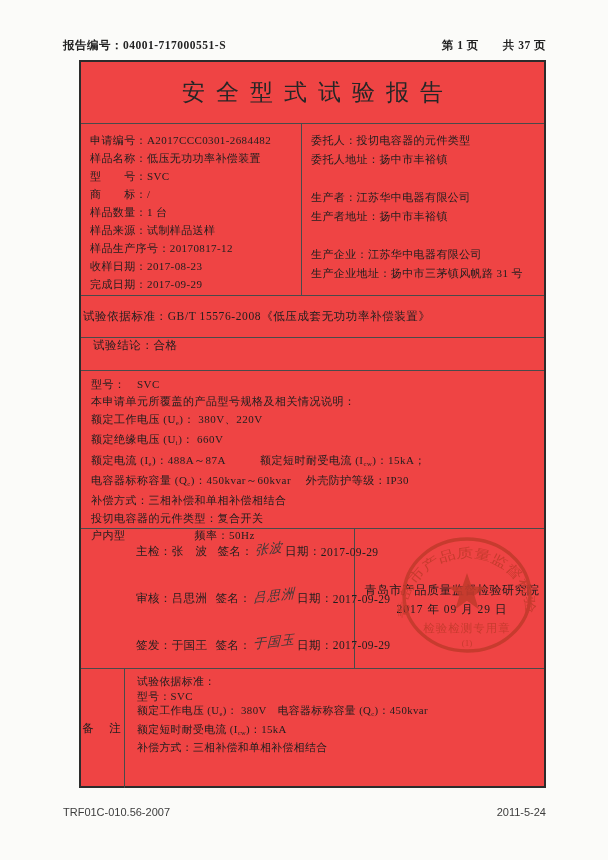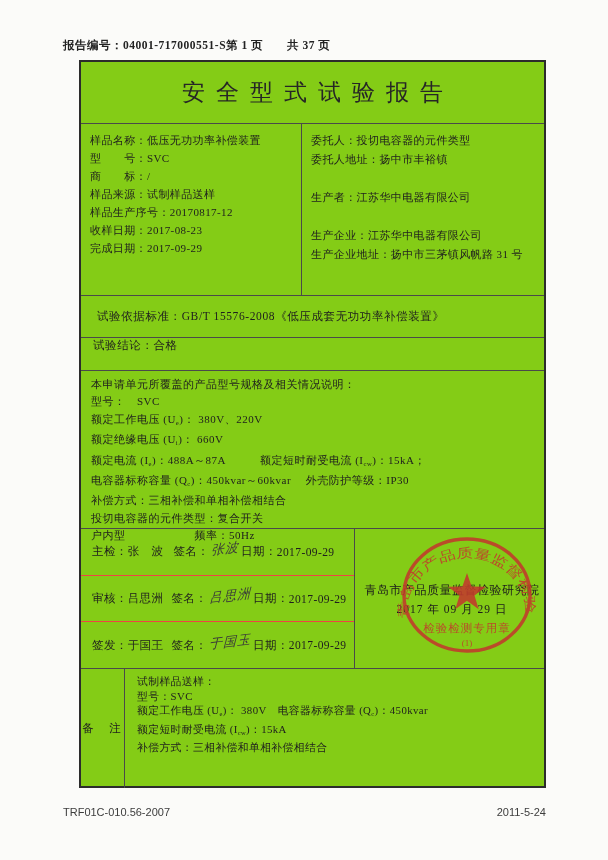--- a/index.html
+++ b/index.html
@@ -7,47 +7,47 @@
   body {
     background:#fbfbf9;
     font-family:"Liberation Serif","DejaVu Serif",serif;
     color:#1e1e1e;
     position:relative;
     overflow:hidden;
   }
   .page { position:absolute; inset:0; }
   .hdr-line {
     position:absolute; top:36px; left:63px; right:62px; height:18px;
-    display:flex; align-items:center;
+    display:flex; justify-content:space-between; align-items:center;
     font-size:11.5px; font-weight:bold; color:#222; letter-spacing:.5px;
   }
   .doc-box {
     position:absolute; left:79px; top:60px; width:467px; height:728px;
-    border:2px solid #2c2c2c; background:#84cc16;
+    border:2px solid #2c2c2c; background:#ef4444;
   }
   .row { border-top:1px solid #4a4a4a; position:relative; }
   .row:first-child { border-top:none; }
   .row-title { height:61px; display:flex; align-items:center; justify-content:center; }
   .title {
     font-size:23px; letter-spacing:11px; color:#262626; font-weight:500;
     text-indent:11px;
   }
   .row-info { height:172px; display:flex; }
   .info-left { width:221px; border-right:1px solid #4a4a4a; padding:7px 4px 0 9px; }
   .info-right { flex:1; padding:7px 4px 0 9px; }
   .iline { font-size:11px; line-height:18px; white-space:nowrap; letter-spacing:.4px; }
   .iline-r { line-height:19px; }
-  .row-standard { height:42px; display:flex; align-items:center; padding-left:16px; }
+  .row-standard { height:42px; display:flex; align-items:center; padding-left:2px; }
   .row-conclusion { height:33px; display:flex; align-items:flex-start; padding-left:12px; }
   .single-line { font-size:11.5px; letter-spacing:.6px; }
   .row-spec { height:158px; padding:5px 4px 0 10px; }
   .sline { font-size:11px; line-height:17.4px; white-space:nowrap; letter-spacing:.5px; }
   sub { font-size:.6em; vertical-align:-.3em; }
   .row-sig { height:140px; display:flex; }
-  .sig-left { width:274px; border-right:1px solid #4a4a4a; display:flex; flex-direction:column; }
+  .sig-left { width:274px; border-right:1px solid #4a4a4a; display:flex; flex-direction:column;padding-left:44px; }
   .sig-row { flex:1; border-top:1px solid #ef4444; display:flex; align-items:center; padding-left:11px; font-size:11.5px; white-space:nowrap; letter-spacing:.4px; }
   .sig-row:first-child { border-top:none; }
   .sig-hand {
     display:inline-block; font-family:"DejaVu Sans",sans-serif;
     font-style:italic; font-size:13px; color:#3a3a3a;
     transform:rotate(-7deg) skewX(-8deg); margin:0 2px 6px 2px; letter-spacing:1px;
   }
   .sig-cell-right { flex:1; position:relative; overflow:visible; }
   .inst-name {
     position:absolute; left:2px; top:53px; width:190px; text-align:center;
@@ -85,50 +85,53 @@
   </div>
 
   <div class="doc-box">
 
     <div class="row row-title">
       <div class="title">安全型式试验报告</div>
     </div>
 
     <div class="row row-info">
       <div class="info-left">
+        <div class="iline">申请编号：A2017CCC0301-2684482</div>
         <div class="iline">样品名称：低压无功功率补偿装置</div>
         <div class="iline">型　　号：SVC</div>
         <div class="iline">商　　标：/</div>
+        <div class="iline">样品数量：1 台</div>
         <div class="iline">样品来源：试制样品送样</div>
         <div class="iline">样品生产序号：20170817-12</div>
         <div class="iline">收样日期：2017-08-23</div>
         <div class="iline">完成日期：2017-09-29</div>
       </div>
       <div class="info-right">
         <div class="iline iline-r">委托人：投切电容器的元件类型</div>
         <div class="iline iline-r">委托人地址：扬中市丰裕镇</div>
         <div class="iline iline-r">&nbsp;</div>
         <div class="iline iline-r">生产者：江苏华中电器有限公司</div>
+        <div class="iline iline-r">生产者地址：扬中市丰裕镇</div>
         <div class="iline iline-r">&nbsp;</div>
         <div class="iline iline-r">生产企业：江苏华中电器有限公司</div>
         <div class="iline iline-r">生产企业地址：扬中市三茅镇风帆路 31 号</div>
       </div>
     </div>
 
     <div class="row row-standard">
       <span class="single-line">试验依据标准：GB/T 15576-2008《低压成套无功功率补偿装置》</span>
     </div>
 
     <div class="row row-conclusion">
       <span class="single-line">试验结论：合格</span>
     </div>
 
     <div class="row row-spec">
+      <div class="sline">型号：　SVC</div>
       <div class="sline">本申请单元所覆盖的产品型号规格及相关情况说明：</div>
-      <div class="sline">型号：　SVC</div>
       <div class="sline">额定工作电压 (U<sub>e</sub>)：  380V、220V</div>
       <div class="sline">额定绝缘电压 (U<sub>i</sub>)：  660V</div>
       <div class="sline">额定电流 (I<sub>e</sub>)：488A～87A　　　额定短时耐受电流 (I<sub>cw</sub>)：15kA；</div>
       <div class="sline">电容器标称容量 (Q<sub>c</sub>)：450kvar～60kvar　 外壳防护等级：IP30</div>
       <div class="sline">补偿方式：三相补偿和单相补偿相结合</div>
       <div class="sline">投切电容器的元件类型：复合开关</div>
       <div class="sline">户内型　　　　　　频率：50Hz</div>
     </div>
 
     <div class="row row-sig">
@@ -170,21 +173,21 @@
           <path fill="#c23a2c" d="M75 44 L79.6 57.6 L94 57.8 L82.5 66.4 L86.7 80.2 L75 71.8 L63.3 80.2 L67.5 66.4 L56 57.8 L70.4 57.6 Z"></path>
           <text x="75" y="103" text-anchor="middle" font-size="11.5" fill="#c23a2c" font-family="'Liberation Serif','DejaVu Serif',serif" letter-spacing="1">检验检测专用章</text>
           <text x="75" y="117" text-anchor="middle" font-size="9" fill="#c23a2c" font-family="'Liberation Serif','DejaVu Serif',serif">(1)</text>
         </svg>
       </div>
     </div>
 
     <div class="row row-remarks">
       <div class="remarks-label">备　注</div>
       <div class="remarks-body">
-        <div class="rline">试制样品送样：</div>
+        <div class="rline">试验依据标准：</div>
         <div class="rline">型号：SVC</div>
         <div class="rline">额定工作电压 (U<sub>e</sub>)：  380V　电容器标称容量 (Q<sub>c</sub>)：450kvar</div>
         <div class="rline">额定短时耐受电流 (I<sub>cw</sub>)：15kA</div>
         <div class="rline">补偿方式：三相补偿和单相补偿相结合</div>
       </div>
     </div>
 
   </div>
 
   <div class="ftr-line">

